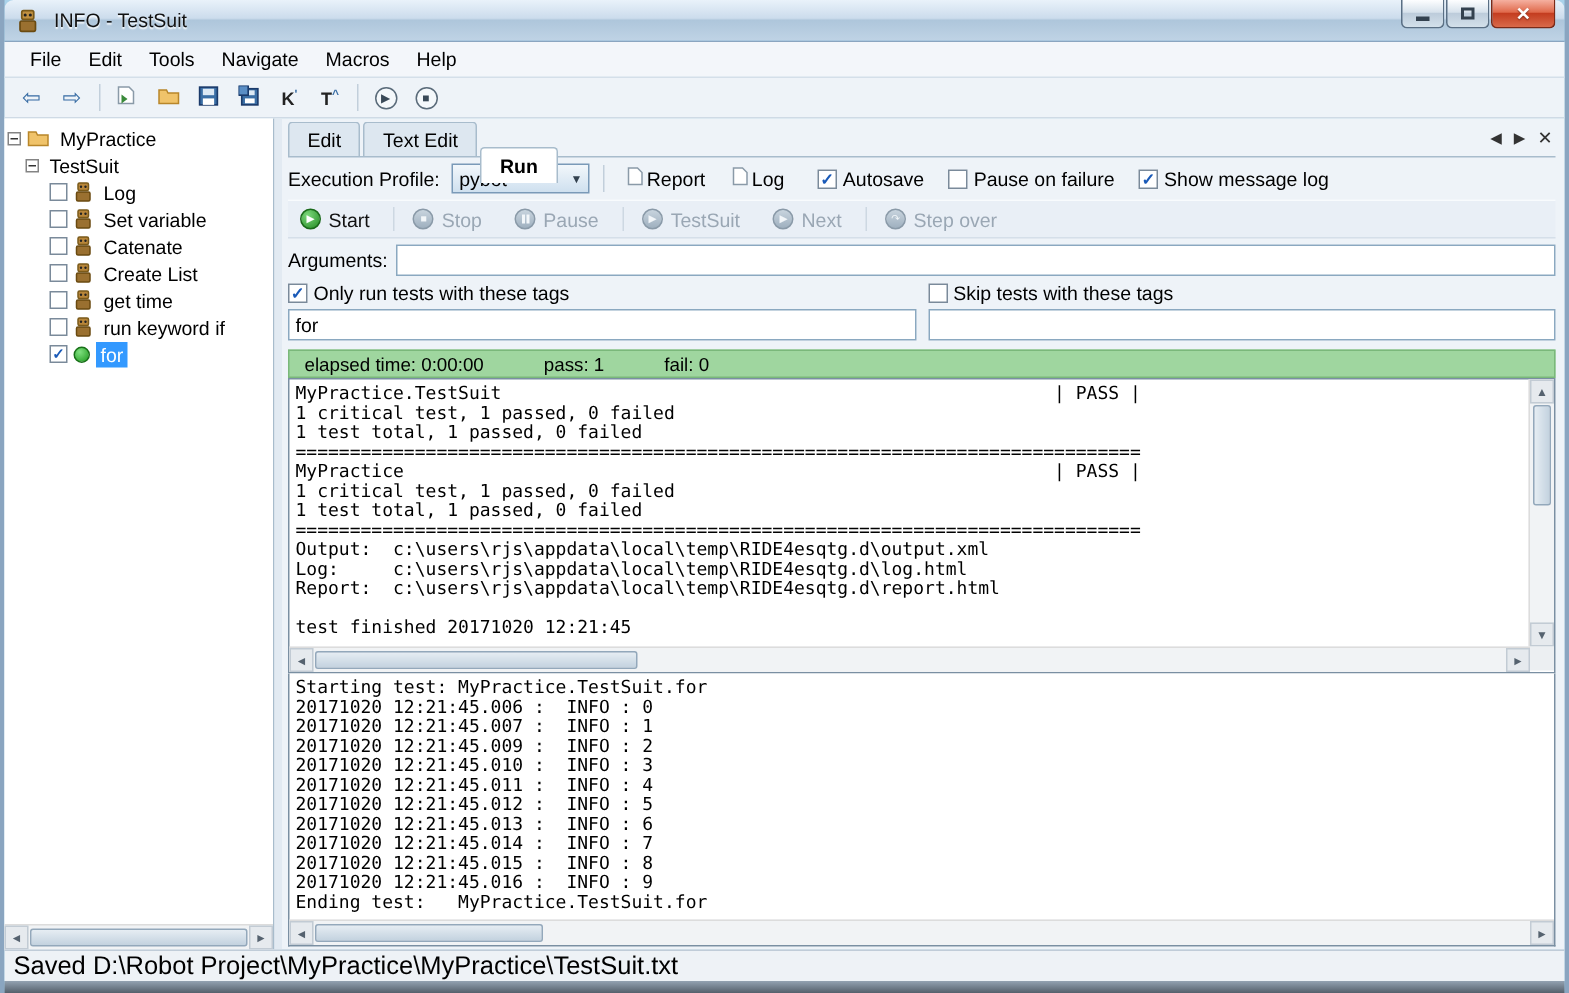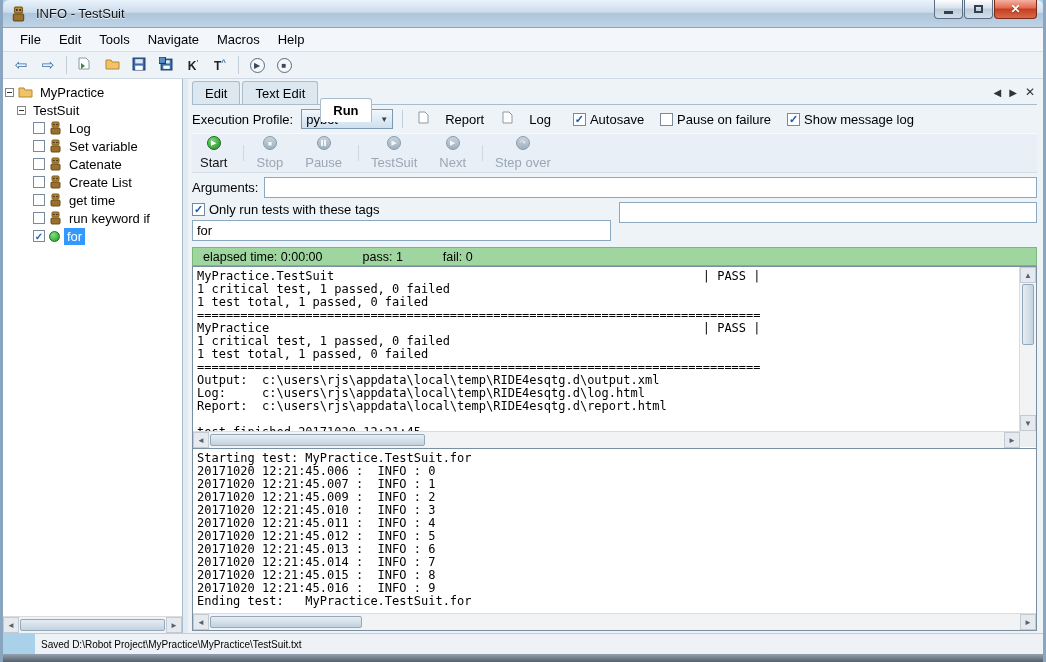--- a/index.html
+++ b/index.html
@@ -74,28 +74,28 @@
   .tab.active { background:#fff; font-weight:bold; position:relative; top:18px; padding-bottom:4px; }
   .tab-ctrls { position:absolute; right:2px; top:6px; display:flex; gap:8px; align-items:center;
     font-size:10px; color:#333; }
   .tab-ctrls span { cursor:default; }
 
   .runbar { flex:0 0 28px; display:flex; align-items:center; gap:6px; padding:2px 0; }
   .runbar label.cap { margin-right:2px; }
   .profile-select { width:92px; height:20px; border:1px solid #7a9ab8; display:flex; align-items:center;
     justify-content:space-between; padding:0 4px; background:linear-gradient(180deg,#f2f7fb,#cfe0ef); cursor:default; }
   .profile-select .dd { font-size:8px; color:#33414f; }
-  .mini-btn { display:flex; align-items:center; gap:16px; padding:2px 6px; cursor:default; }
+  .mini-btn { display:flex; align-items:center; gap:2px; padding:2px 6px; cursor:default; }
   .cb2 { width:13px; height:13px; border:1px solid #7a8a9a; background:#fff; display:inline-flex;
     align-items:center; justify-content:center; font-size:11px; font-weight:bold; color:#1a5ab8; }
   .cbrow { display:flex; align-items:center; gap:4px; }
 
   .controlbar { flex:0 0 26px; display:flex; align-items:center; gap:2px; background:#e9eff6;
     border-top:1px solid #f8fbfd; border-bottom:1px solid #d5dfe9; }
-  .ctrl { display:flex; align-items:center; gap:5px; padding:2px 12px 2px 8px; cursor:default;flex-direction:column; }
+  .ctrl { display:flex; align-items:center; gap:5px; padding:2px 12px 2px 8px; cursor:default; }
   .ctrl .ic { width:14px; height:14px; border-radius:50%; display:flex; align-items:center;
     justify-content:center; color:#fff; font-size:7px; }
   .ctrl.enabled { color:#111; }
   .ctrl.disabled { color:#9aa7b4; }
   .ic.green { background:radial-gradient(circle at 35% 30%,#7cd87c,#238a23); border:1px solid #1a6a1a; }
   .ic.grey { background:linear-gradient(180deg,#c8d4de,#9fb0bf); border:1px solid #8a9aa8; color:#f2f6f9; }
   .pausebars { display:inline-block; width:5px; height:6px; border-left:2px solid #f2f6f9; border-right:2px solid #f2f6f9; }
   .csep { width:1px; height:16px; background:#cdd8e2; margin:0 2px; }
 
   .argrow { flex:0 0 28px; display:flex; align-items:center; gap:6px; padding:3px 0; }
@@ -116,21 +116,21 @@
   .vscroll { flex:0 0 16px; background:#f1f3f5; border-left:1px solid #dcdcdc; display:flex;
     flex-direction:column; }
   .vtrack { flex:1 1 auto; }
   .hscroll { flex:0 0 16px; background:#f1f3f5; border-top:1px solid #dcdcdc; display:flex; align-items:center; }
   .corner { flex:0 0 16px; height:16px; background:#eceff2; }
   .console2-block { flex:0 0 182px; border:1px solid #7a8fa2; border-top:none; background:#fff;
     display:flex; flex-direction:column; }
 
   
   .statusbar { flex:0 0 21px; background:#eef2f6; border-top:1px solid #c0ccd8; display:flex;
-    align-items:center; padding-left:6px; font-size:10px;margin-left:32px; }
+    align-items:flex-start; padding-left:6px; font-size:17px; }
   .bottom-edge { flex:0 0 8px; background:linear-gradient(180deg,#93a2b1,#55606b); }
 </style>
 </head>
 <body>
 
 <div class="window">
 
   <div class="titlebar">
     <span class="ticon">
       <svg width="15" height="16" viewBox="0 0 13 14">
@@ -407,20 +407,24 @@
 
       <div class="tagblock">
         <div class="tagcol">
           <div class="cbrow">
             <span class="cb2">✓</span>
             <span>Only run tests with these tags</span>
           </div>
           <input class="tinput" type="text" value="for" style="">
         </div>
         <div class="tagcol">
+          <div class="cbrow">
+            <span class="cb2"></span>
+            <span>Skip tests with these tags</span>
+          </div>
           <input class="tinput" type="text" value="" style="">
         </div>
       </div>
 
       <div class="greenbar">
         <span>elapsed time: 0:00:00</span>
         <span>pass: 1</span>
         <span>fail: 0</span>
       </div>
 

